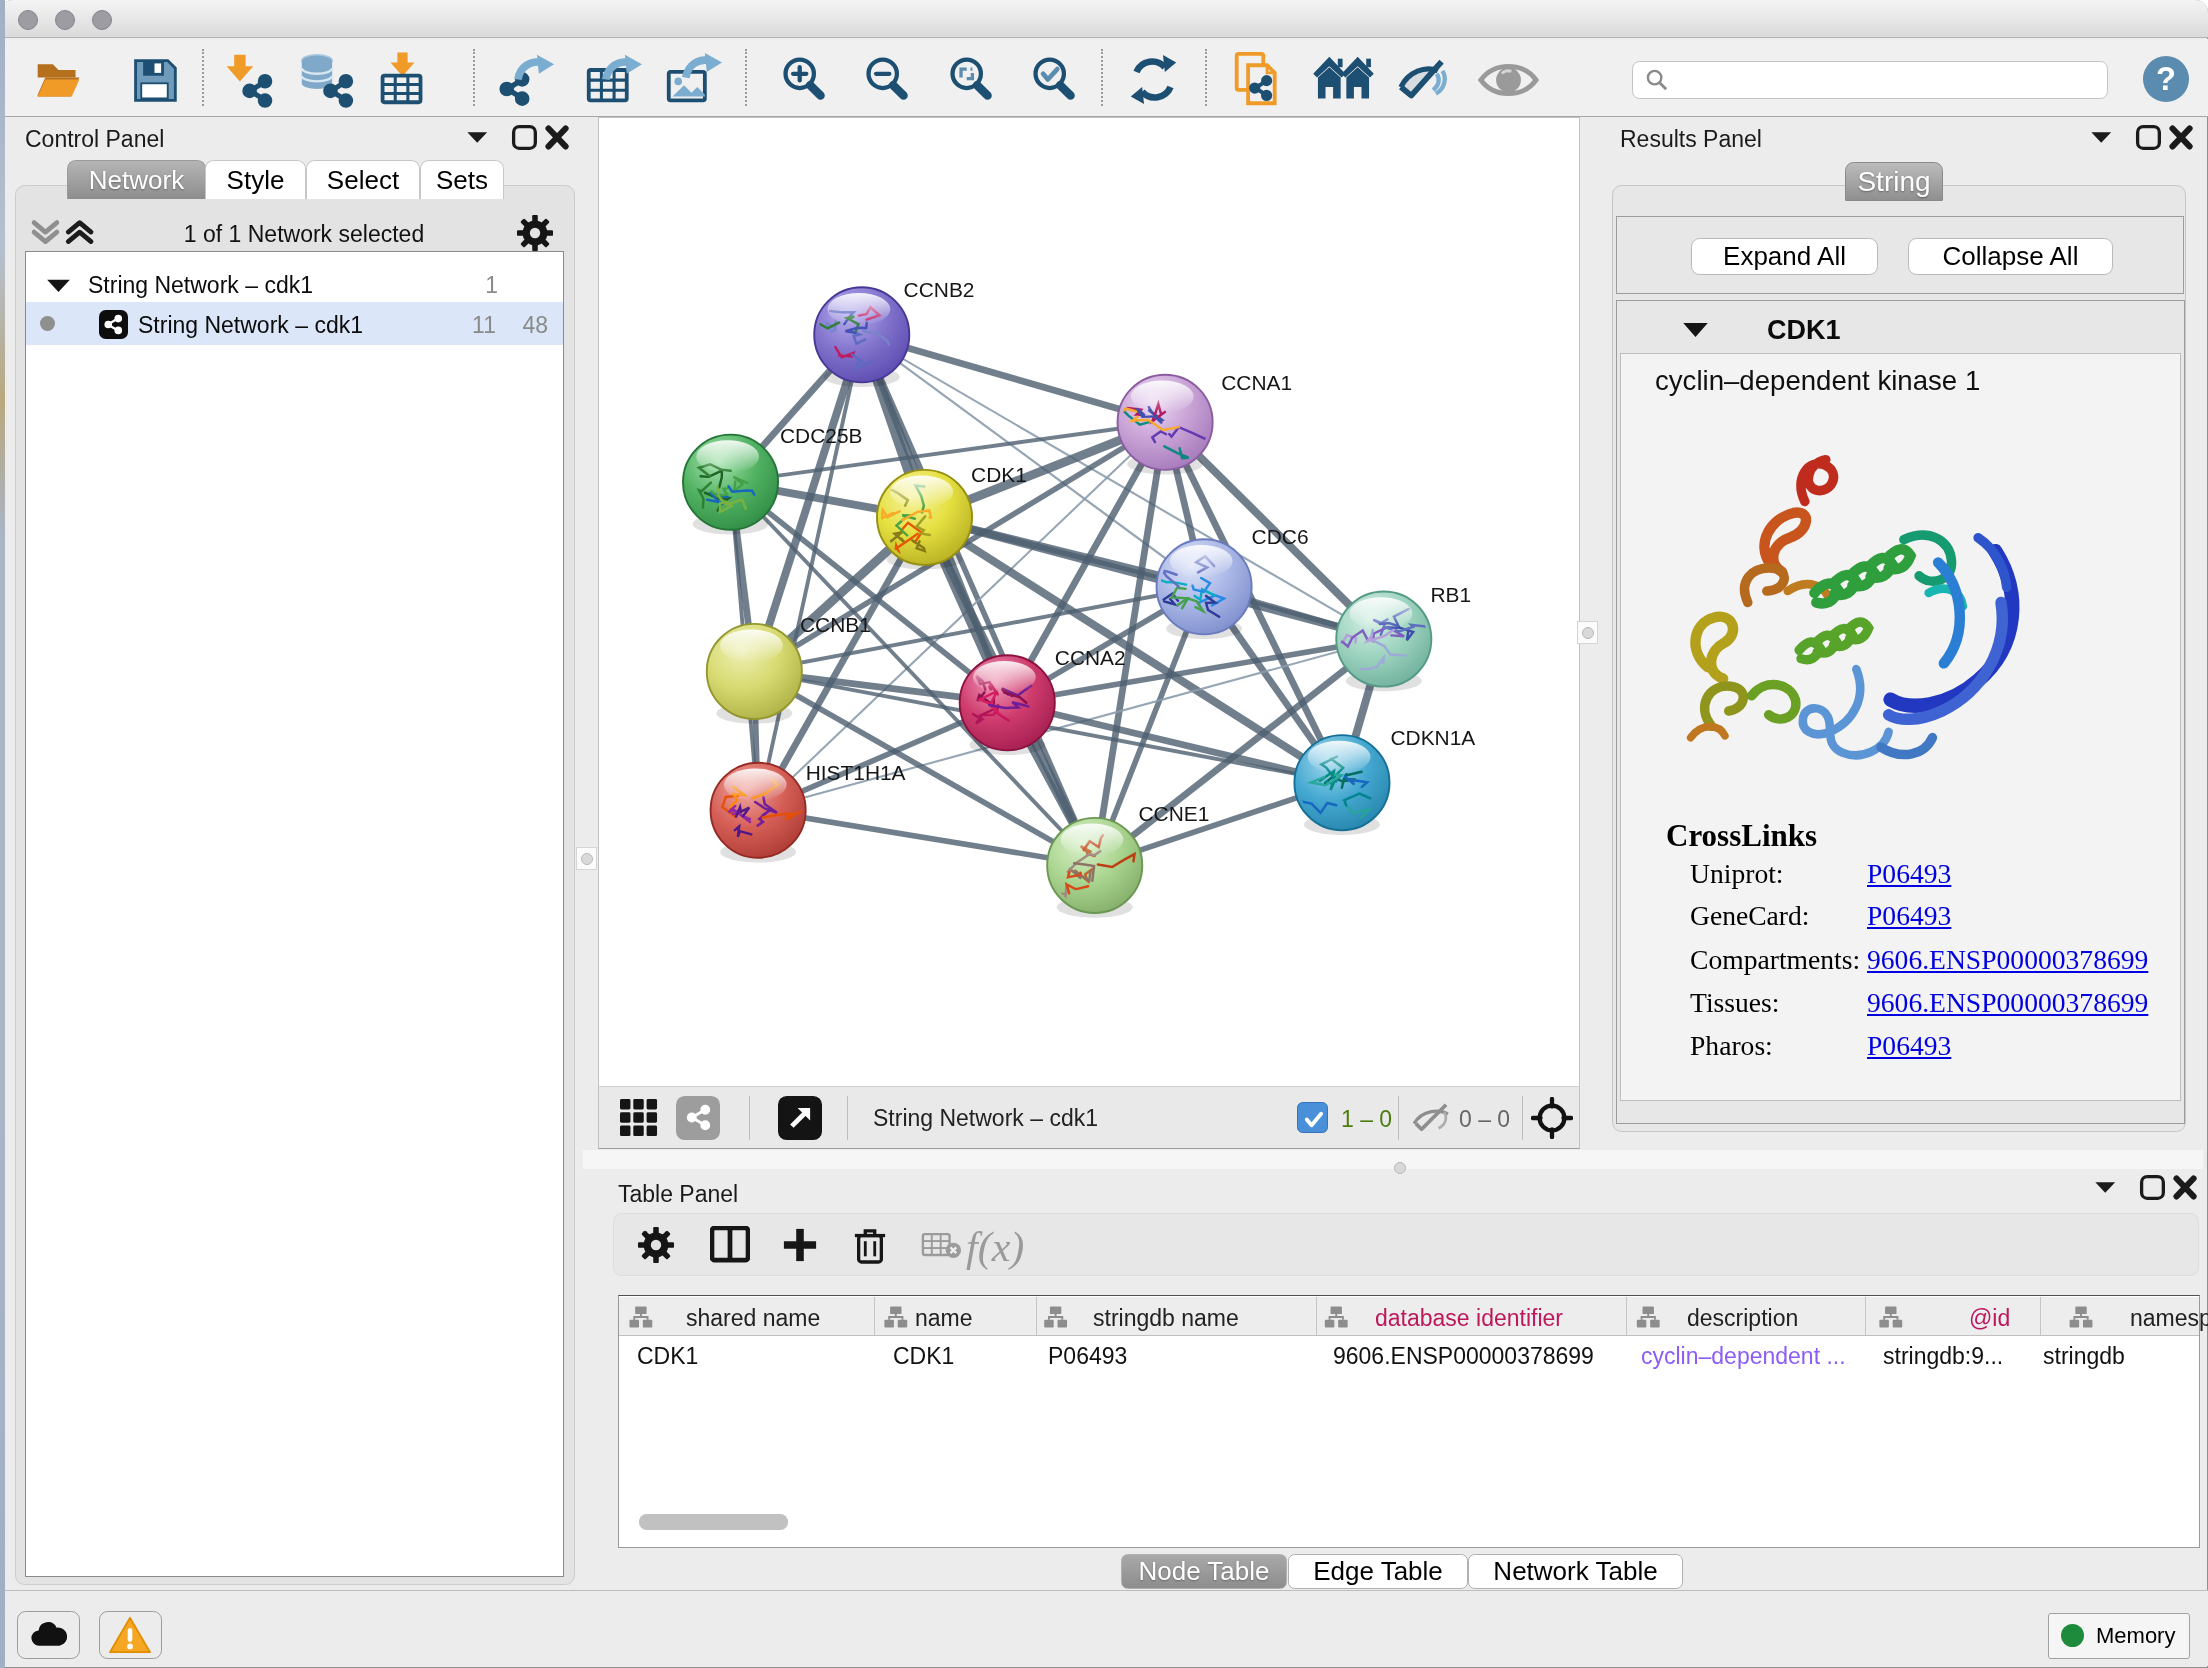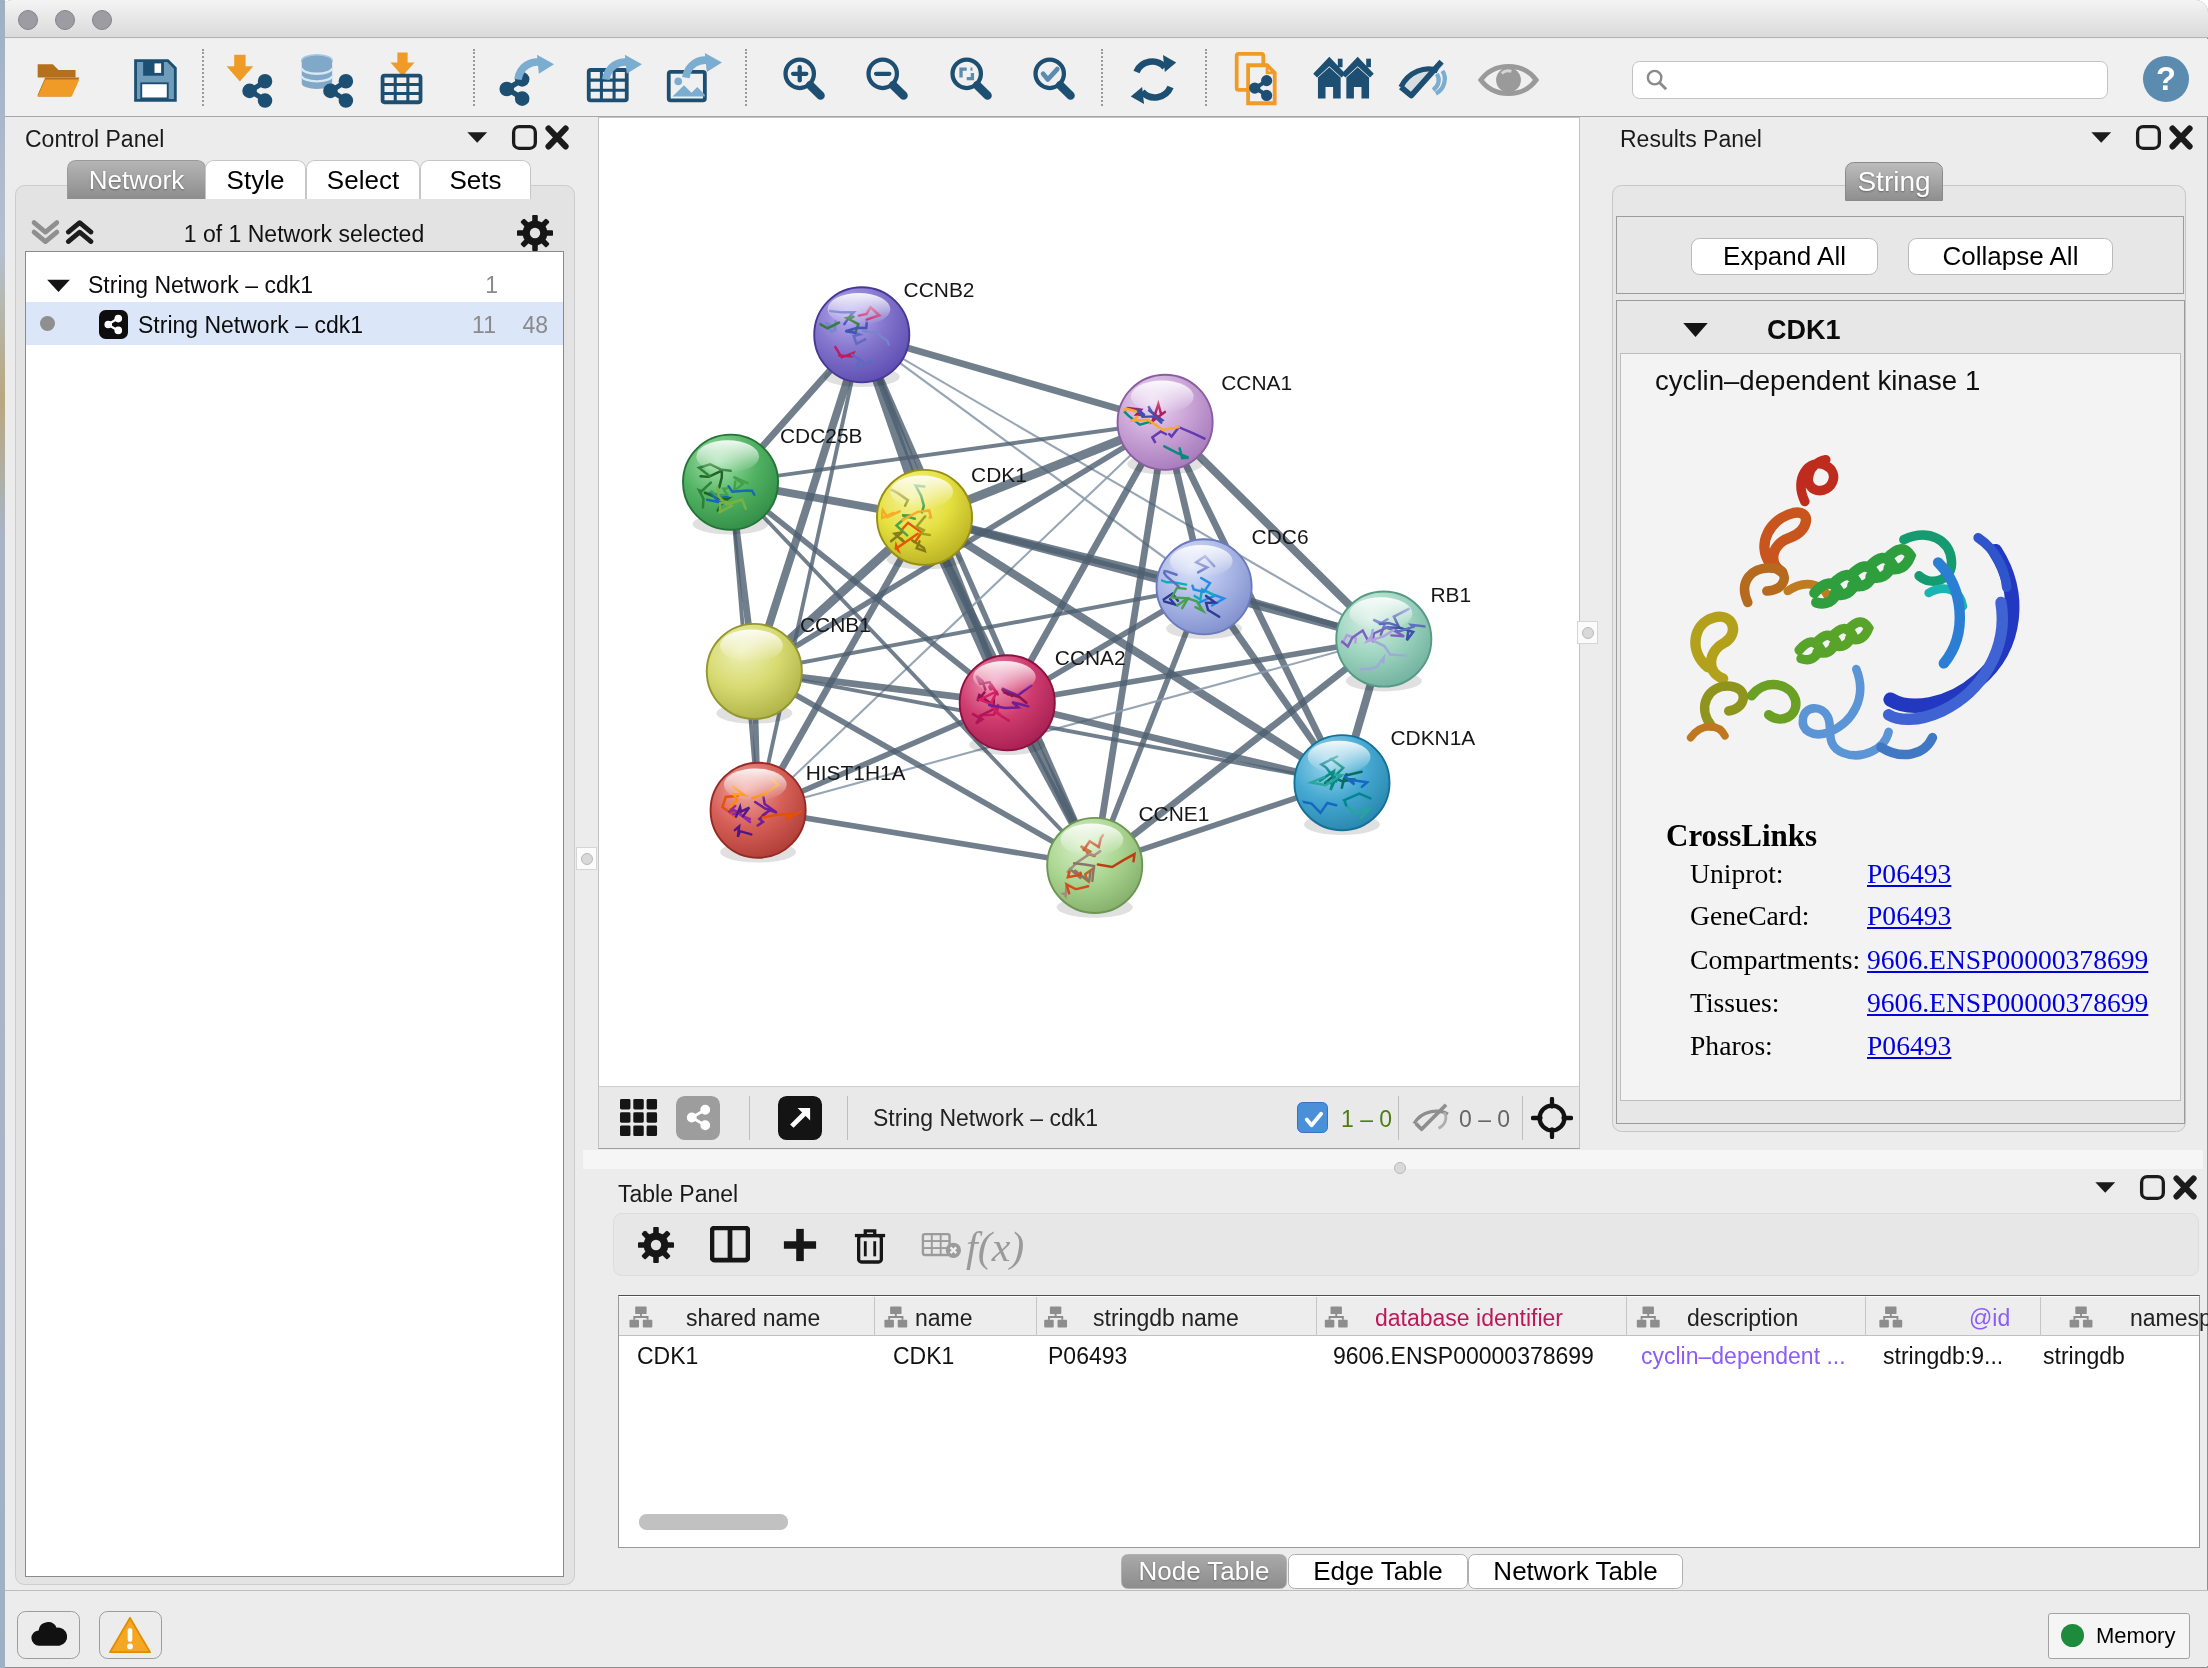--- a/index.html
+++ b/index.html
@@ -167,21 +167,21 @@
       <rect x="49" y="7" width="23" height="23" rx="6" fill="none" stroke="#1b1b1b" stroke-width="3.5"></rect>
       <g stroke="#1b1b1b" stroke-width="6.5" stroke-linecap="round">
         <line x1="86" y1="9" x2="104" y2="28"></line>
         <line x1="104" y1="9" x2="86" y2="28"></line>
       </g>
     </svg>
     <div class="abs" style="left:15px;top:185px;width:560px;height:1400px;background:#e3e3e3;border:1px solid #cccccc;border-radius:9.5px"></div>
     <div class="tab tabsel" style="left:67px;top:160px;width:139px">Network</div>
     <div class="tab" style="left:205px;top:160px;width:101px">Style</div>
     <div class="tab" style="left:306px;top:160px;width:114px">Select</div>
-    <div class="tab" style="left:420px;top:160px;width:111px">Sets</div>
+    <div class="tab" style="left:420px;top:160px;width:84px">Sets</div>
     <svg class="abs" width="67" height="38" viewBox="0 0 70 40" style="left:30px;top:215px" fill="none" stroke-linecap="round" stroke-linejoin="round">
       <g stroke="#8f8f8f" stroke-width="5">
         <path d="M4 8 L16 18 L28 8"></path>
         <path d="M4 18 L16 28 L28 18"></path>
       </g>
       <g stroke="#1c1c1c" stroke-width="5">
         <path d="M40 18 L52 8 L64 18"></path>
         <path d="M40 28 L52 18 L64 28"></path>
       </g>
     </svg>
@@ -708,21 +708,21 @@
     <div class="abs" style="left:1036px;top:1297px;height:39px;border-left:1px solid #c5c5c5"></div>
     <div class="abs" style="left:1316px;top:1297px;height:39px;border-left:1px solid #c5c5c5"></div>
     <div class="abs" style="left:1626px;top:1297px;height:39px;border-left:1px solid #c5c5c5"></div>
     <div class="abs" style="left:1865px;top:1297px;height:39px;border-left:1px solid #c5c5c5"></div>
     <div class="abs" style="left:2040px;top:1297px;height:39px;border-left:1px solid #c5c5c5"></div>
     <div class="abs" style="left:686px;top:1305px;font-size:23px;color:#222;white-space:nowrap">shared name</div>
     <div class="abs" style="left:915px;top:1305px;font-size:23px;color:#222;white-space:nowrap">name</div>
     <div class="abs" style="left:1093px;top:1305px;font-size:23px;color:#222;white-space:nowrap">stringdb name</div>
     <div class="abs" style="left:1375px;top:1305px;font-size:23px;color:#be185d;white-space:nowrap">database identifier</div>
     <div class="abs" style="left:1687px;top:1305px;font-size:23px;color:#222;white-space:nowrap">description</div>
-    <div class="abs" style="left:1969px;top:1305px;font-size:23px;color:#8b5cf6;white-space:nowrap">@id</div>
+    <div class="abs" style="left:1969px;top:1305px;font-size:23px;color:#be185d;white-space:nowrap">@id</div>
     <div class="abs" style="left:2130px;top:1305px;font-size:23px;color:#222;white-space:nowrap">namespace</div>
     <svg class="abs" width="1582" height="39" viewBox="0 0 1663 41" style="left:618px;top:1297px">
       <g transform="translate(12,10)" fill="#8d8d8d">
         <rect x="6" y="0" width="12" height="8" rx="1"></rect>
         <rect x="0" y="14" width="10" height="8" rx="1"></rect>
         <rect x="14" y="14" width="10" height="8" rx="1"></rect>
         <path d="M12 8 v4 M5 14 v-3 h14 v3" stroke="#8d8d8d" stroke-width="2" fill="none"></path>
       </g>
       <g transform="translate(280,10)" fill="#8d8d8d">
         <rect x="6" y="0" width="12" height="8" rx="1"></rect>

